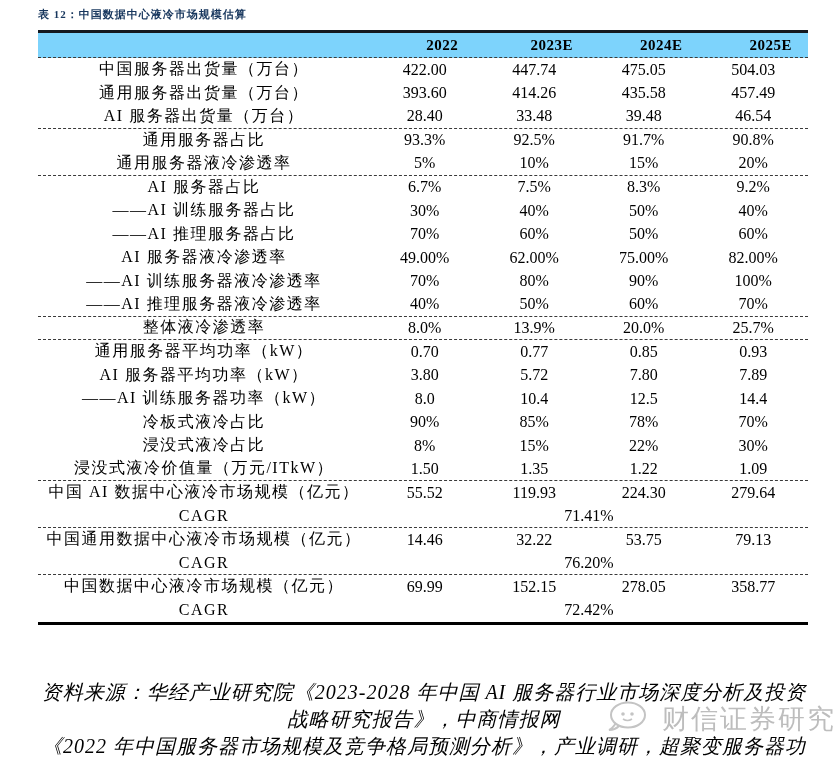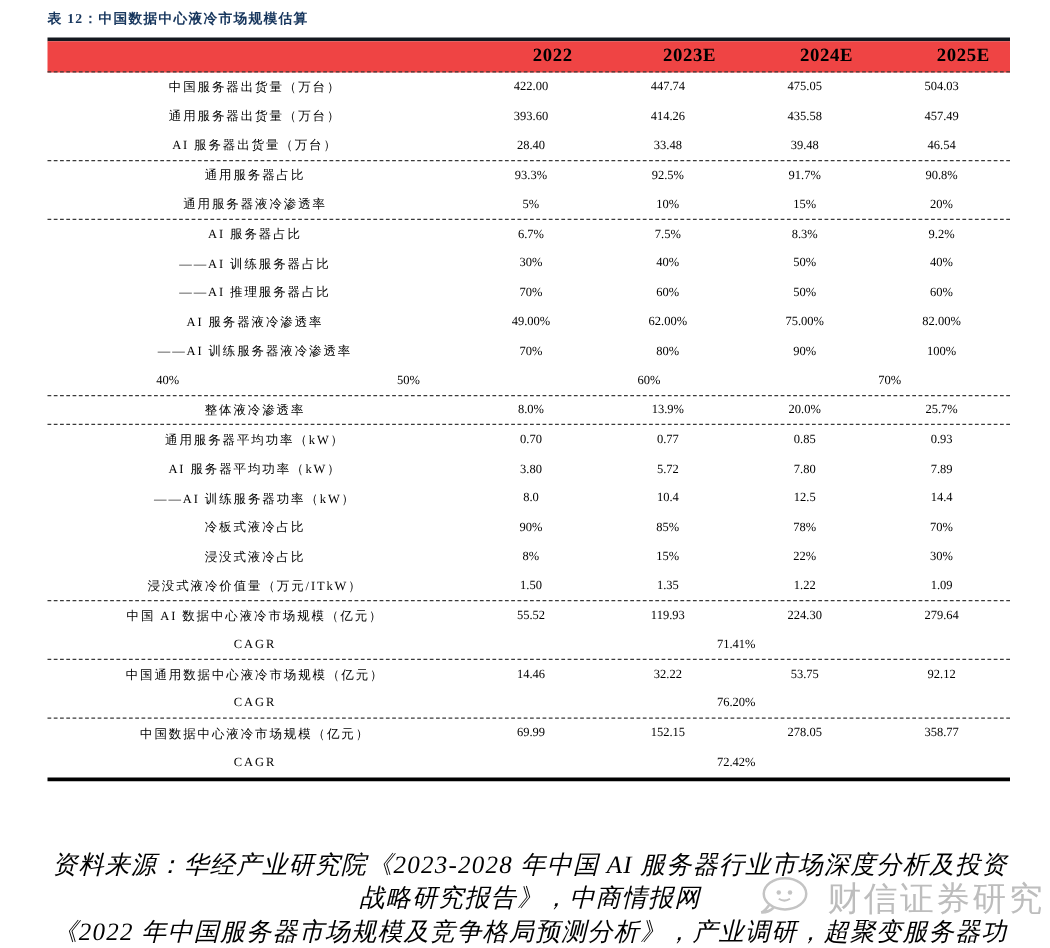--- a/index.html
+++ b/index.html
@@ -10,28 +10,28 @@
   .page-title {
     position:absolute; left:38px; top:7px;
     font-size:11px; font-weight:bold; color:#17365D; letter-spacing:1px;
   }
   .report-table {
     position:absolute; left:38px; top:30px; width:770px;
     border-top:3px solid #14181f; border-bottom:3px solid #000;
   }
   .header-row {
     display:flex; align-items:center; height:25px;
-    background:#ef4444; border-bottom:1px dashed #3a3a3a;
+    background:#7dd3fc; border-bottom:1px dashed #3a3a3a;
     box-sizing:border-box;
     gap:35px;
   }
   .header-row .cell { font-weight:bold; font-size:15px; letter-spacing:0.5px; }
   .row {
     display:flex; align-items:center; height:23.5px;
-    font-size:10px; box-sizing:border-box;
+    font-size:16px; box-sizing:border-box;
   }
   .row.sep { border-bottom:1px dashed #3a3a3a; }
   .cell { flex:1 1 0; text-align:center; white-space:nowrap; }
   .cell.label { flex:0 0 332px; letter-spacing:1.5px; }
   .cell.span4 { flex:1 1 0; }
   .source-note {
     position:absolute; left:38px; top:679px; width:772px;
     font-style:italic; font-size:20px; line-height:27px; letter-spacing:1px;text-align:center;
   }
   .watermark {
@@ -122,20 +122,21 @@
         <div class="cell">82.00%</div>
       </div>
       <div class="row">
         <div class="cell label">——AI 训练服务器液冷渗透率</div>
         <div class="cell">70%</div>
         <div class="cell">80%</div>
         <div class="cell">90%</div>
         <div class="cell">100%</div>
       </div>
       <div class="row sep">
+        <div class="cell label">——AI 推理服务器液冷渗透率</div>
         <div class="cell">40%</div>
         <div class="cell">50%</div>
         <div class="cell">60%</div>
         <div class="cell">70%</div>
       </div>
       <div class="row sep">
         <div class="cell label">整体液冷渗透率</div>
         <div class="cell">8.0%</div>
         <div class="cell">13.9%</div>
         <div class="cell">20.0%</div>
@@ -192,21 +193,21 @@
       </div>
       <div class="row sep">
         <div class="cell label">CAGR</div>
         <div class="cell span4">71.41%</div>
       </div>
       <div class="row">
         <div class="cell label">中国通用数据中心液冷市场规模（亿元）</div>
         <div class="cell">14.46</div>
         <div class="cell">32.22</div>
         <div class="cell">53.75</div>
-        <div class="cell">92.12</div>
+        <div class="cell">79.13</div>
       </div>
       <div class="row sep">
         <div class="cell label">CAGR</div>
         <div class="cell span4">76.20%</div>
       </div>
       <div class="row">
         <div class="cell label">中国数据中心液冷市场规模（亿元）</div>
         <div class="cell">69.99</div>
         <div class="cell">152.15</div>
         <div class="cell">278.05</div>

